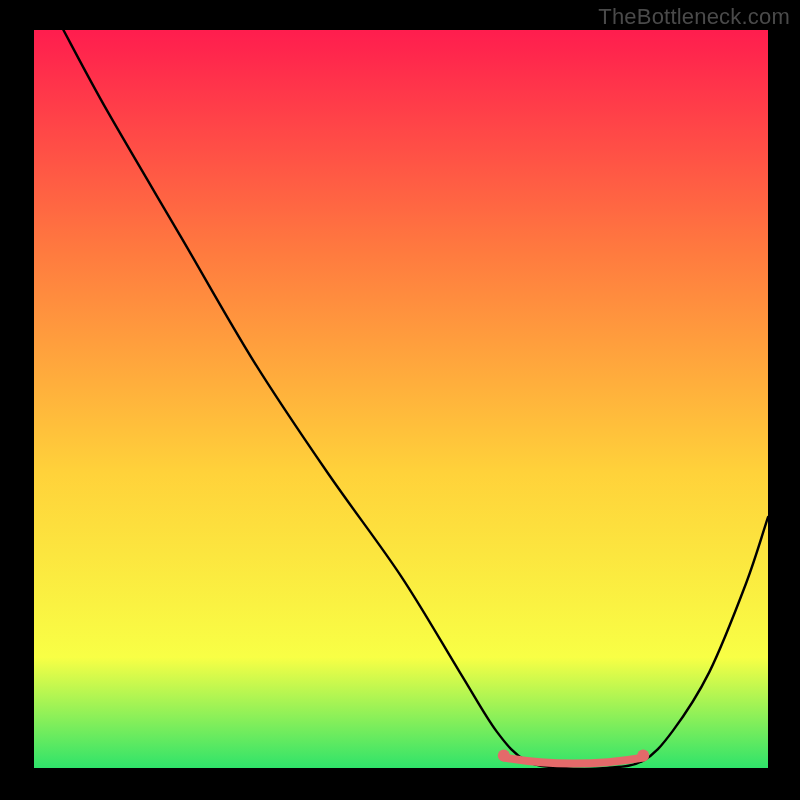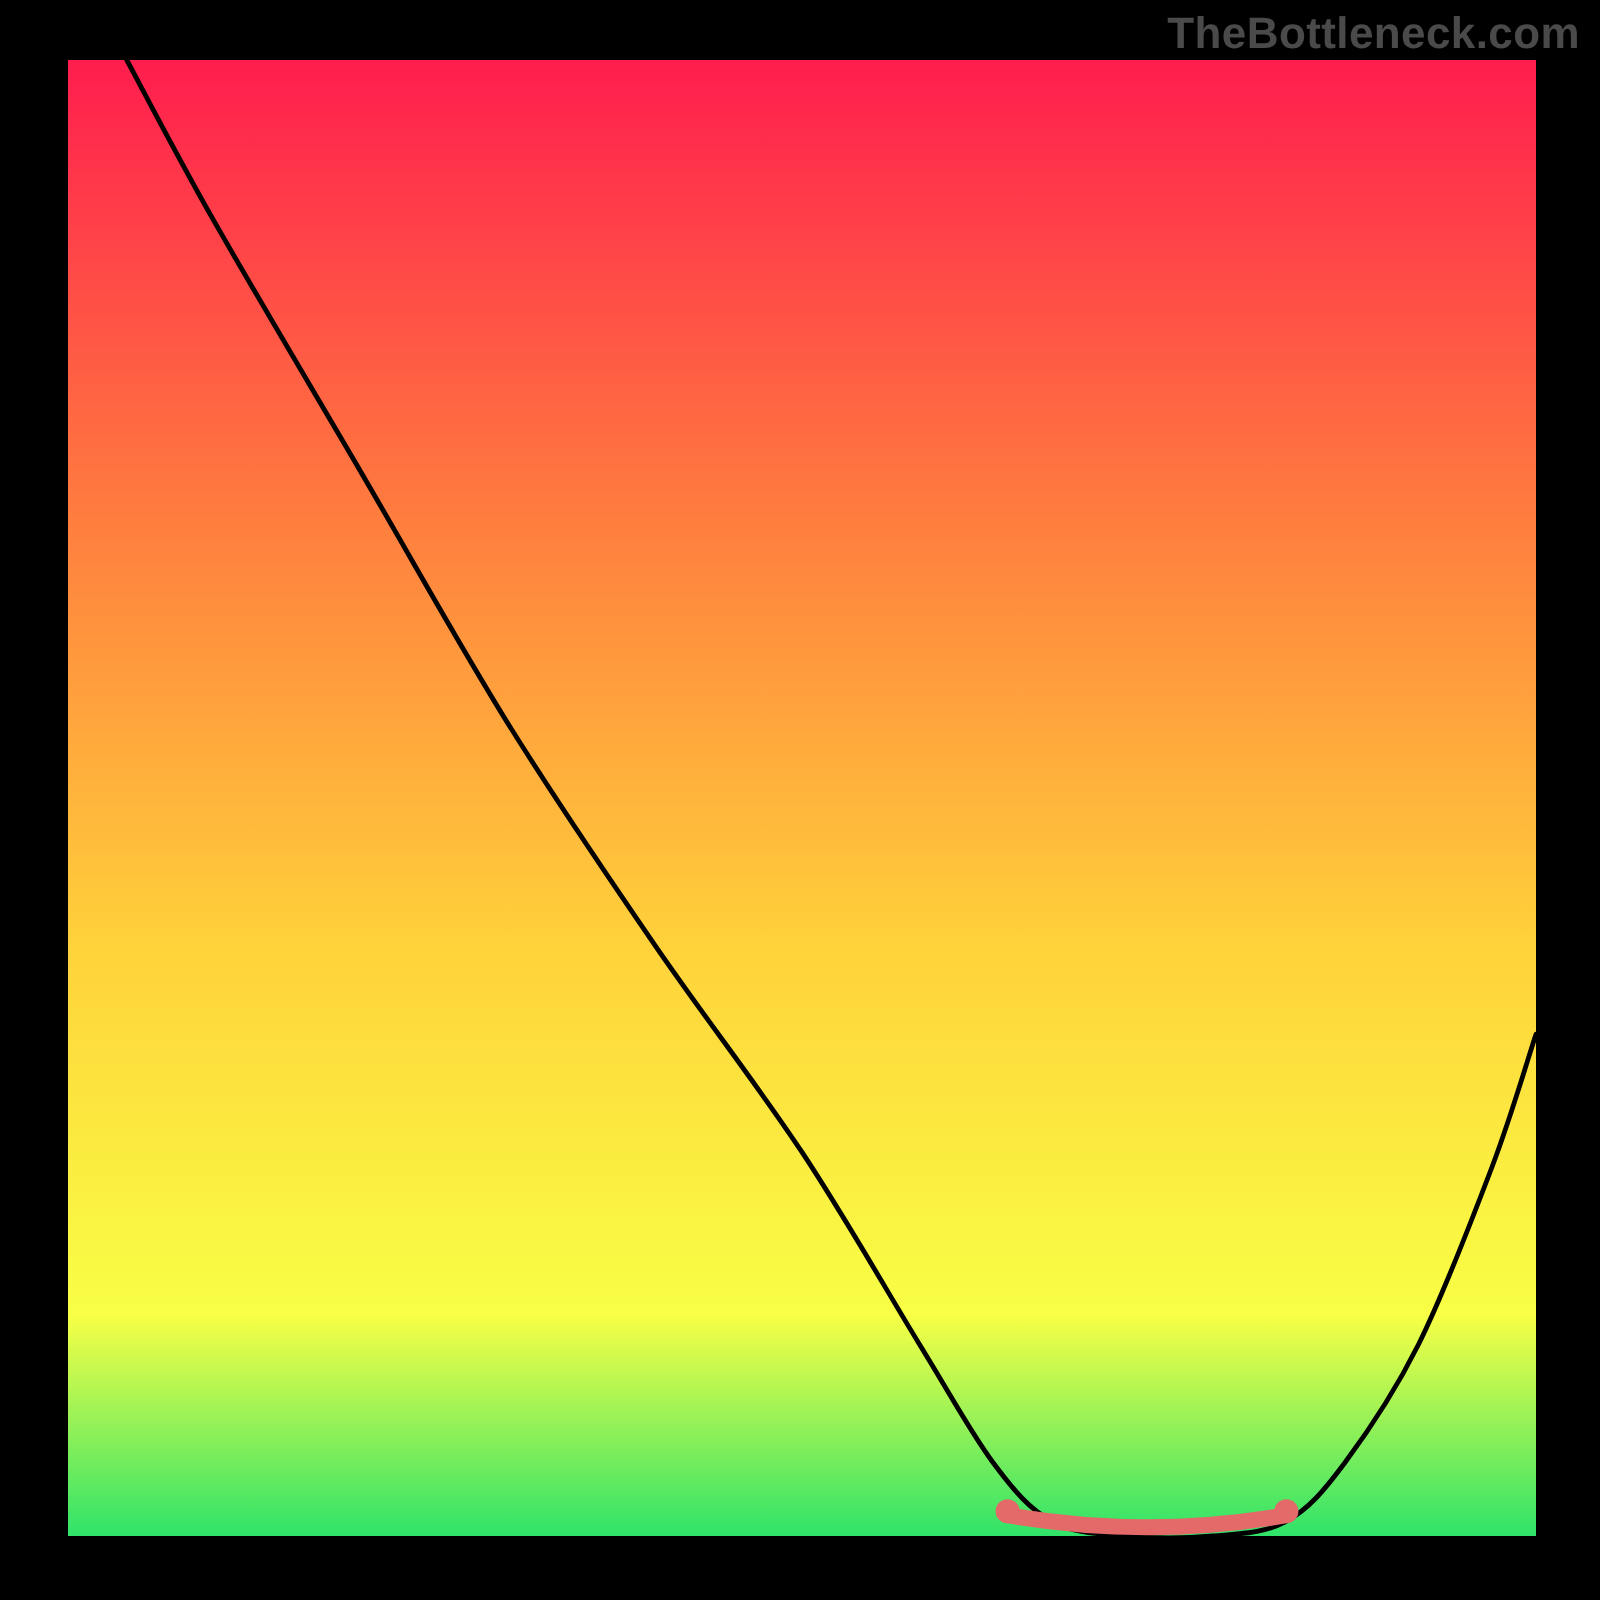--- a/index.html
+++ b/index.html
@@ -15,21 +15,21 @@
     position: relative;
     width: 800px;
     height: 800px;
   }
   .watermark {
     position: absolute;
     top: 4px;
     right: 10px;
     color: #4a4a4a;
     font-size: 22px;
-    font-weight: 700;
+    font-weight: 400;
     letter-spacing: 0.2px;
     user-select: none;
   }
   .plot {
     position: absolute;
     left: 34px;
     top: 30px;
     width: 734px;
     height: 738px;
   }

